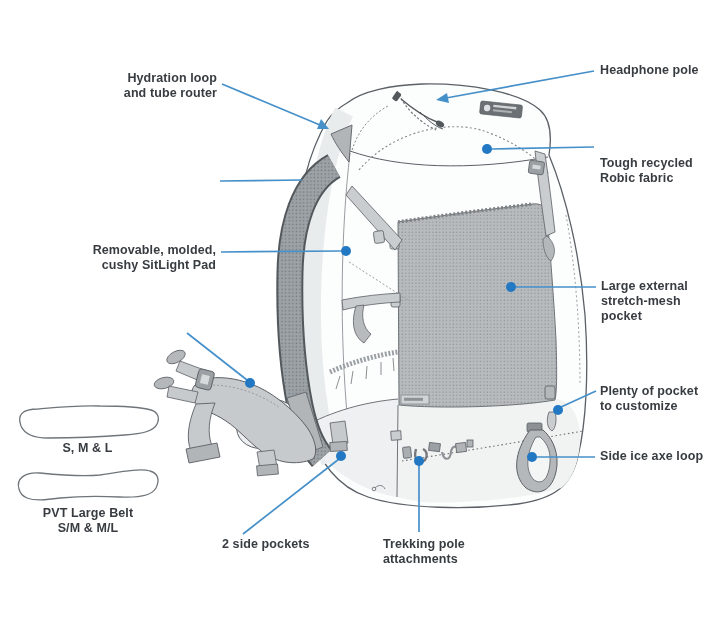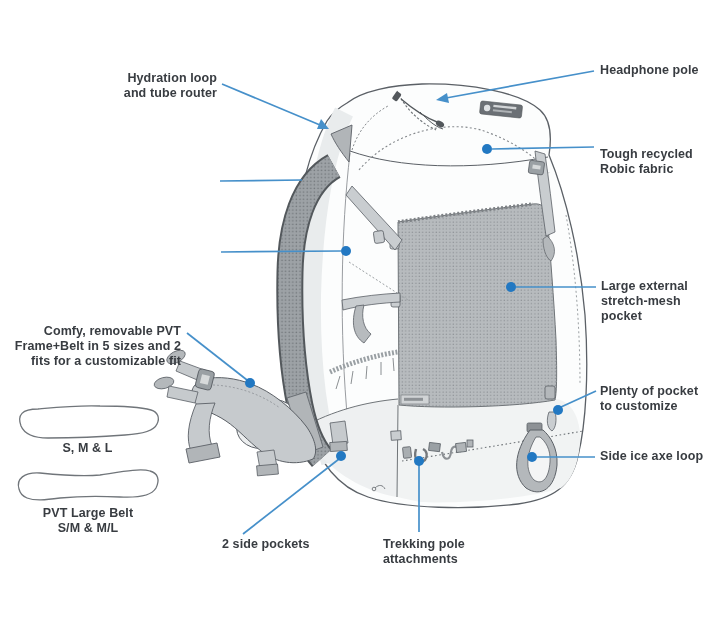--- a/index.html
+++ b/index.html
@@ -191,37 +191,36 @@
   </svg>
 
   <div class="label ta-r" style="right:498px;top:71px">
     <span class="ln">Hydration loop</span>
     <span class="ln">and tube router</span>
   </div>
 
   <div class="label" style="left:600px;top:63px">Headphone pole</div>
 
 
-  <div class="label" style="left:600px;top:147px">
+  <div class="label" style="left:600px;top:156px">
     <span class="ln">Tough recycled</span>
     <span class="ln">Robic fabric</span>
   </div>
 
+  <div class="label ta-r" style="right:499px;top:243px">
+    <span class="ln">Removable, molded,</span>
+    <span class="ln">cushy SitLight Pad</span>
+  </div>
 
   <div class="label" style="left:601px;top:279px">
     <span class="ln">Large external</span>
     <span class="ln">stretch-mesh</span>
     <span class="ln">pocket</span>
   </div>
 
-  <div class="label ta-r" style="right:534px;top:324px">
-    <span class="ln">Comfy, removable PVT</span>
-    <span class="ln">Frame+Belt in 5 sizes and 2</span>
-    <span class="ln">fits for a customizable fit</span>
-  </div>
 
   <div class="label" style="left:600px;top:384px">
     <span class="ln">Plenty of pocket</span>
     <span class="ln">to customize</span>
   </div>
 
   <div class="label ta-c" style="left:17px;width:141px;top:441px">
     <span class="ln">S, M &amp; L</span>
   </div>
 

